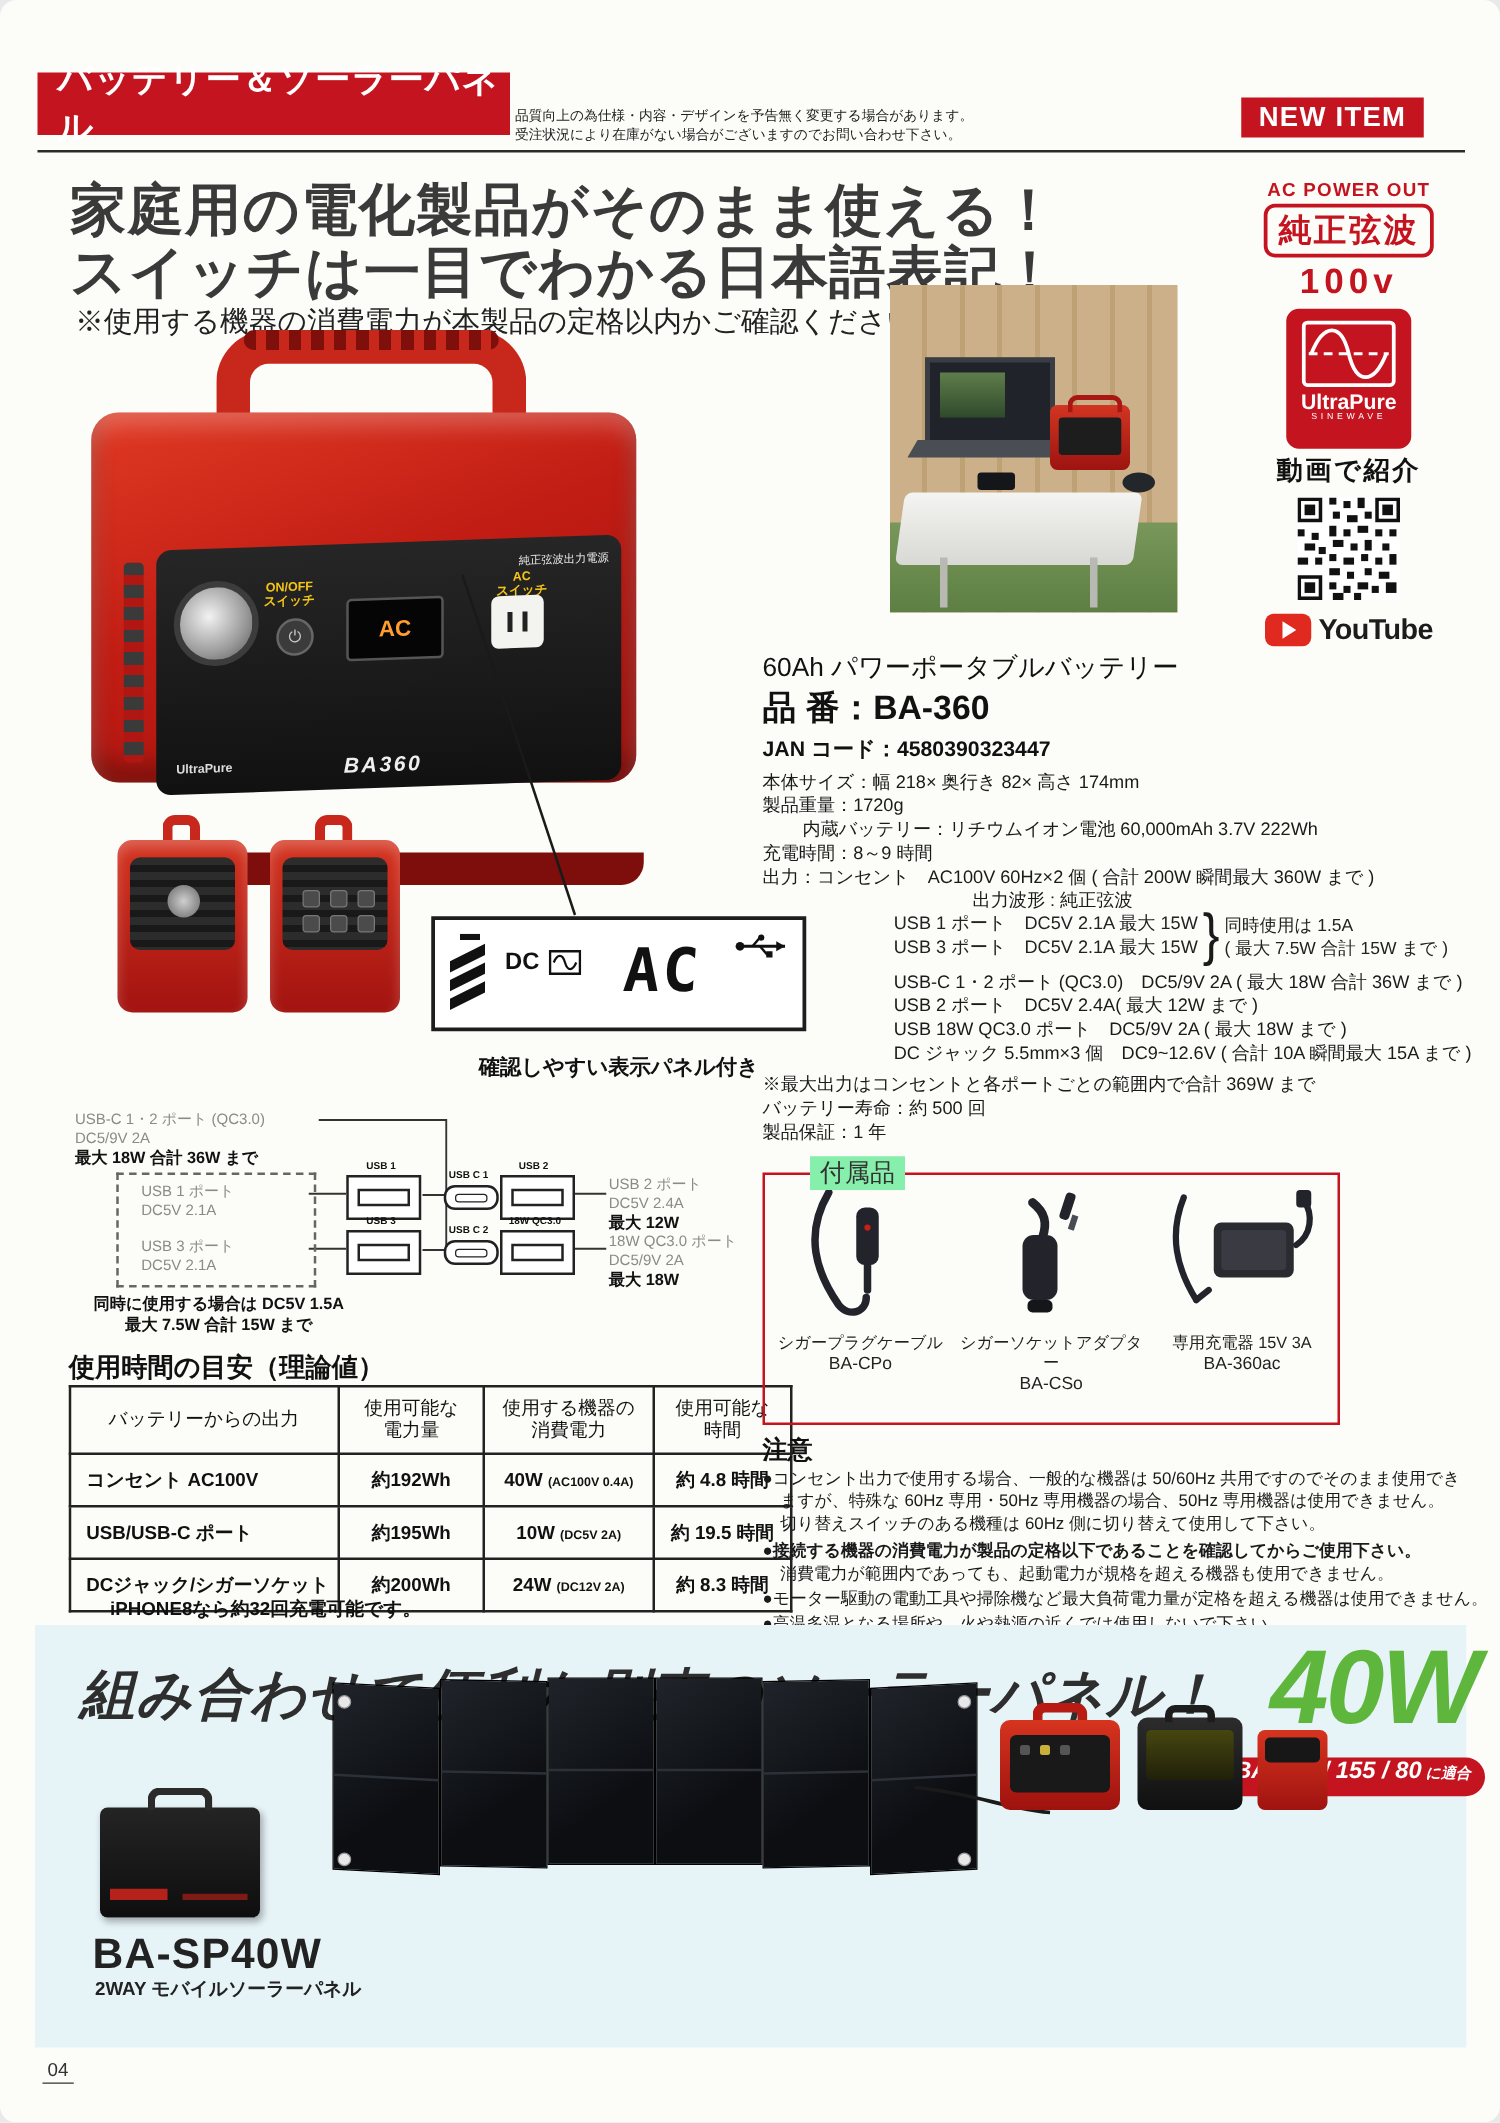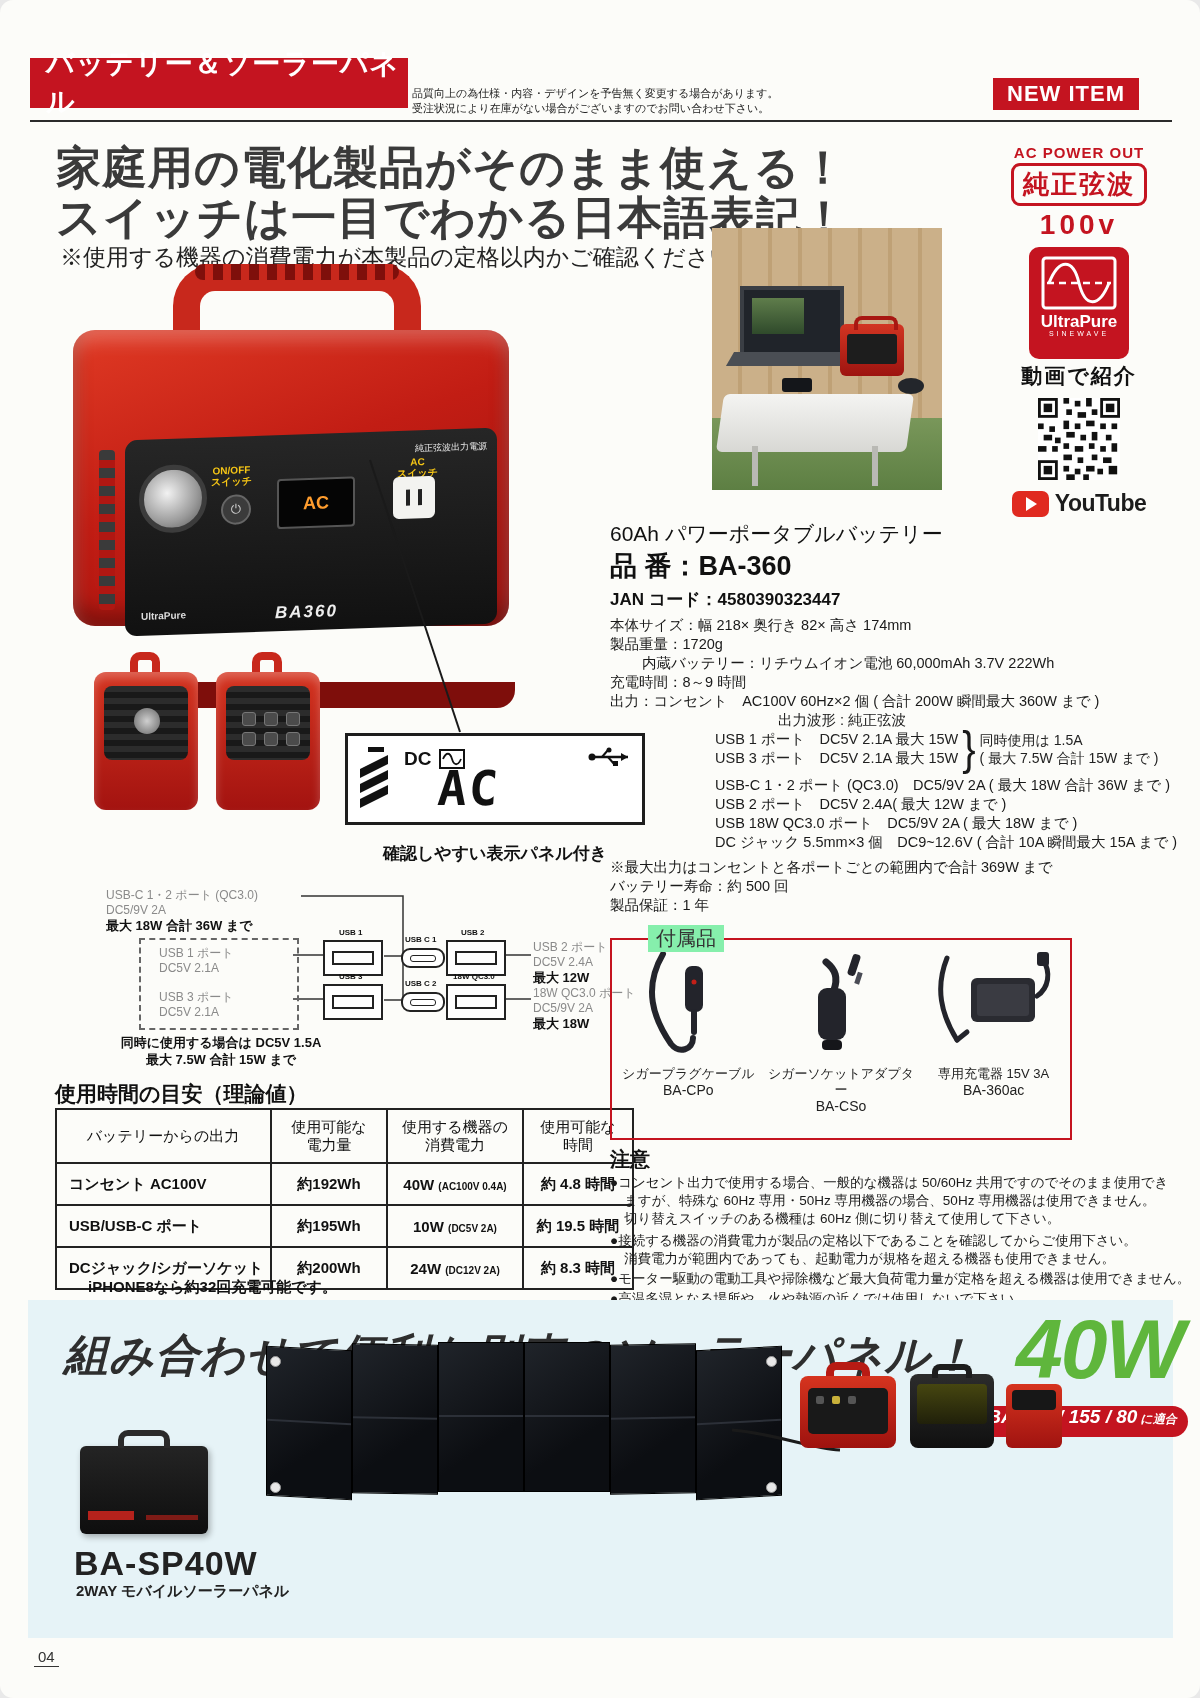--- a/index.html
+++ b/index.html
@@ -73,38 +73,38 @@
   
   .sview{position:absolute;top:652px;width:108px;height:162px;}
   .sview .hook{position:absolute;left:38px;top:0;width:30px;height:22px;border:8px solid #c8281c;border-bottom:none;border-radius:10px 10px 0 0;box-sizing:border-box;}
   .sview .body{position:absolute;left:2px;top:20px;width:104px;height:138px;background:linear-gradient(#d4331f,#a31310);border-radius:12px;box-shadow:inset 0 6px 10px rgba(255,255,255,.25);}
   .sview .face{position:absolute;left:10px;top:14px;width:84px;height:74px;background:repeating-linear-gradient(#2c2c2c 0 6px,#191919 6px 12px);border-radius:8px;}
   .sview .sock{position:absolute;left:30px;top:22px;width:26px;height:26px;border-radius:50%;background:radial-gradient(#cfcfcf,#666);}
   .sview .dots{position:absolute;left:16px;top:26px;display:grid;grid-template-columns:repeat(3,16px);gap:6px;}
   .sview .dots i{width:12px;height:12px;border-radius:3px;background:#4b4b4b;border:1px solid #777;}
   
   .lcd-box{left:345px;top:733px;width:300px;height:92px;background:#fff;border:3px solid #1d1d1d;display:flex;align-items:center;padding:6px 10px;box-sizing:border-box;gap:10px;}
-  .lcd-mid{display:flex;flex-direction:column;align-items:flex-start;}
+  .lcd-mid{display:flex;align-items:flex-start;}
   .lcd-toprow{display:flex;align-items:center;gap:8px;}
   .lcd-dc{font-size:19px;font-weight:900;color:#111;}
   .lcd-ac{font-size:48px;font-weight:900;color:#111;transform:skewX(-4deg);line-height:44px;letter-spacing:2px;margin-left:34px;margin-top:-4px;font-family:"DejaVu Sans Mono",monospace;}
   .lcd-usb{margin-left:auto;align-self:flex-start;margin-top:4px;}
   .lcd-caption{left:330px;top:842px;width:330px;text-align:center;font-size:17px;font-weight:900;color:#111;}
   
   .p-name{left:610px;top:520px;font-size:21px;color:#111;}
   .p-part{left:610px;top:548px;font-size:27px;font-weight:900;color:#111;}
   .p-jan{left:610px;top:588px;font-size:17px;font-weight:700;color:#111;}
   .spec{position:absolute;left:610px;font-size:14.5px;color:#1a1a1a;white-space:nowrap;}
   .spec.ind1{left:715px;} .spec.ind2{left:778px;}
   .usb-brace-group{left:715px;top:726px;display:flex;align-items:center;gap:4px;}
   .ubg-left div{font-size:14.5px;line-height:19px;white-space:nowrap;}
   .ubg-brace{font-size:40px;font-weight:400;transform:scaleY(1.15);color:#1a1a1a;}
   .ubg-right div{font-size:14px;line-height:18px;white-space:nowrap;}
   
-  .diagram{left:55px;top:888px;width:545px;height:175px;font-size:12px;margin-left:46px;}
+  .diagram{left:55px;top:888px;width:545px;height:175px;font-size:12px;}
   .dg-gray{color:#8a8a8a;line-height:15px;white-space:nowrap;}
   .dg-bold{color:#111;font-weight:900;font-size:13px;line-height:16px;white-space:nowrap;}
   .dg-dash{position:absolute;left:38px;top:50px;width:156px;height:88px;border:2px dashed #666;}
   .dg-llbl{position:absolute;left:14px;width:130px;}
   .porta{position:absolute;width:56px;height:32px;border:2.5px solid #222;background:#fff;display:flex;align-items:center;justify-content:center;}
   .porta i{width:38px;height:10px;border:2px solid #222;}
   .portc{position:absolute;width:40px;height:16px;border:2.5px solid #222;border-radius:9px;background:#fff;display:flex;align-items:center;justify-content:center;}
   .portc i{width:24px;height:5px;border:1.5px solid #222;border-radius:3px;}
   .plabel{position:absolute;font-size:8px;font-weight:900;color:#111;white-space:nowrap;}
   .dg-rlbl{position:absolute;left:432px;width:120px;}
@@ -545,21 +545,21 @@
         <div class="acc-model">BA-360ac</div>
       </div>
     </div>
   </div>
   <div class="abs acc-title">付属品</div>
 
   <div class="abs notes-title">注意</div>
   <div class="note-line" style="top:1174px;">●コンセント出力で使用する場合、一般的な機器は 50/60Hz 共用ですのでそのまま使用でき</div>
   <div class="note-line cont" style="top:1192px;">ますが、特殊な 60Hz 専用・50Hz 専用機器の場合、50Hz 専用機器は使用できません。</div>
   <div class="note-line cont" style="top:1210px;">切り替えスイッチのある機種は 60Hz 側に切り替えて使用して下さい。</div>
-  <div class="note-line" style="top:1232px;">●接続する機器の消費電力が製品の定格以下であることを確認してからご使用下さい。</div>
+  <div class="note-line" style="top:1232px;font-weight:bold;">●接続する機器の消費電力が製品の定格以下であることを確認してからご使用下さい。</div>
   <div class="note-line cont" style="top:1250px;">消費電力が範囲内であっても、起動電力が規格を超える機器も使用できません。</div>
   <div class="note-line" style="top:1270px;">●モーター駆動の電動工具や掃除機など最大負荷電力量が定格を超える機器は使用できません。</div>
   <div class="note-line" style="top:1290px;">●高温多湿となる場所や、火や熱源の近くでは使用しないで下さい。</div>
 
   <div class="abs solar-bg">
     <div class="solar-headline">組み合わせて便利な別売のソーラーパネル！</div>
     <div class="solar-watt">40W</div>
     <div class="solar-badge">
       <span class="m">BA-360 / 155 / 80</span>
       <span class="s">に適合</span>

